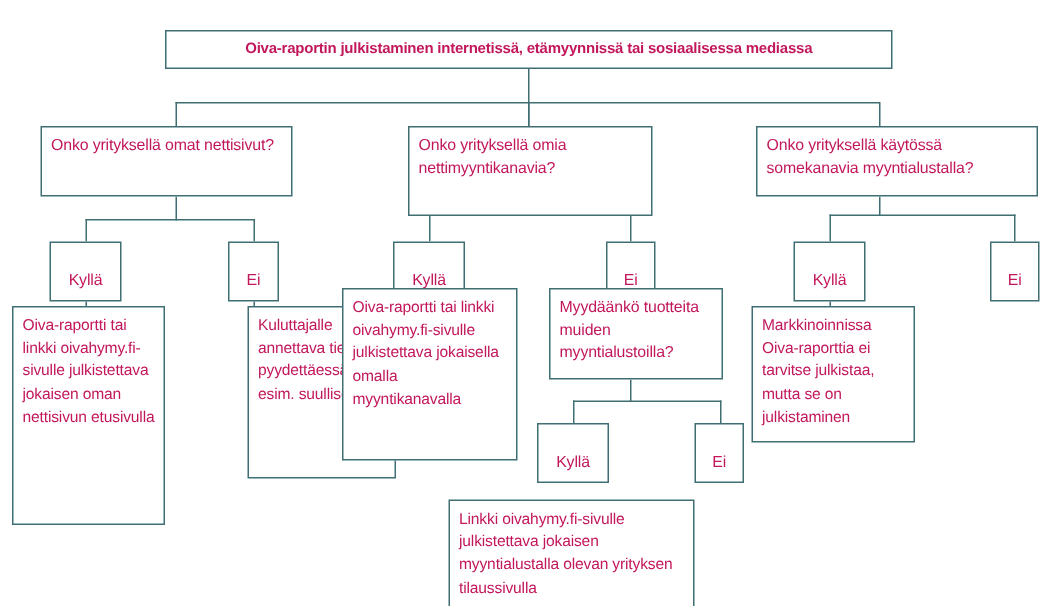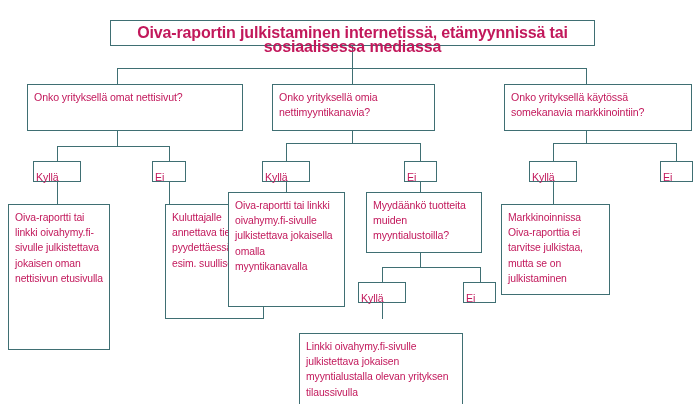--- a/index.html
+++ b/index.html
@@ -25,32 +25,32 @@
     background: #ffffff;
     color: #c2185b;
     font-size: 10.5px;
     line-height: 14.2px;
     padding: 5px 6px 4px 6px;
     letter-spacing: -0.1px;
     z-index: 2;
   }
   .node.title {
     font-weight: bold;
-    font-size: 16px;
+    font-size: 10px;
     line-height: 14px;
     text-align: center;
     padding: 5px 4px;
     border-width: 1.6px;
     letter-spacing: -0.15px;
   }
   .node.label {
     font-size: 10.6px;
     line-height: 13px;
-    text-align: left;
-    padding: 9px 2px;
+    text-align: center;
+    padding: 19px 2px;
     border-width: 1.4px;
   }
   .node.question {
     font-size: 10.6px;
     line-height: 15px;
   }
   .node.leaf {
     font-size: 10.4px;
     line-height: 15.2px;
   }
@@ -94,47 +94,47 @@
   <div class="conn v" style="left:382px; top:303px; height:16px;"></div>
 
   <div class="conn v" style="left:586px; top:131px; height:13px;"></div>
   <div class="conn h" style="left:553px; top:143px; width:124px;"></div>
   <div class="conn v" style="left:553px; top:143px; height:18px;"></div>
   <div class="conn v" style="left:676px; top:143px; height:18px;"></div>
   <div class="conn v" style="left:553px; top:182px; height:22px;"></div>
 
   <div class="node title" style="left:110px; top:20px; width:485px; height:26px;">Oiva-raportin julkistaminen internetissä, etämyynnissä tai sosiaalisessa mediassa</div>
 
-  <div class="node question" style="left:27px; top:84px; width:216px; height:47px;">Onko yrityksellä omat nettisivut?</div>
+  <div class="node question" style="left:27px; top:84px; width:168px; height:47px;">Onko yrityksellä omat nettisivut?</div>
 
   <div class="node label" style="left:33px; top:161px; width:48px; height:21px;">Kyllä</div>
 
   <div class="node label" style="left:152px; top:161px; width:34px; height:21px;">Ei</div>
 
   <div class="node leaf" style="left:8px; top:204px; width:102px; height:146px;">Oiva-raportti tai linkki oivahymy.fi-sivulle julkistettava jokaisen oman nettisivun etusivulla</div>
 
   <div class="node leaf" style="left:120px; top:204px; width:99px; height:115px;margin-left:45px;">Kuluttajalle annettava tieto pyydettäessä esim. suullisesti</div>
 
-  <div class="node question" style="left:272px; top:84px; width:163px; height:47px;">Onko yrityksellä omia nettimyyntikanavia?</div>
+  <div class="node question" style="left:272px; top:84px; width:163px; height:60px;">Onko yrityksellä omia nettimyyntikanavia?</div>
 
   <div class="node label" style="left:262px; top:161px; width:48px; height:21px;">Kyllä</div>
 
   <div class="node label" style="left:404px; top:161px; width:33px; height:21px;">Ei</div>
 
   <div class="node leaf" style="left:228px; top:192px; width:117px; height:115px;">Oiva-raportti tai linkki oivahymy.fi-sivulle julkistettava jokaisella omalla myyntikanavalla</div>
 
   <div class="node question" style="left:366px; top:192px; width:116px; height:61px;">Myydäänkö tuotteita muiden myyntialustoilla?</div>
 
   <div class="node label" style="left:358px; top:282px; width:48px; height:21px;">Kyllä</div>
 
   <div class="node label" style="left:463px; top:282px; width:33px; height:21px;">Ei</div>
 
   <div class="node leaf" style="left:299px; top:333px; width:164px; height:74px;">Linkki oivahymy.fi-sivulle julkistettava jokaisen myyntialustalla olevan yrityksen tilaussivulla</div>
 
-  <div class="node question" style="left:504px; top:84px; width:188px; height:47px;">Onko yrityksellä käytössä somekanavia markkinointiin?</div>
+  <div class="node question" style="left:504px; top:84px; width:188px; height:47px;">Onko yrityksellä käytössä somekanavia myyntialustalla?</div>
 
   <div class="node label" style="left:529px; top:161px; width:48px; height:21px;">Kyllä</div>
 
   <div class="node label" style="left:660px; top:161px; width:33px; height:21px;">Ei</div>
 
   <div class="node leaf" style="left:501px; top:204px; width:109px; height:91px;">Markkinoinnissa Oiva-raporttia ei tarvitse julkistaa, mutta se on julkistaminen</div>
 
 </div>
 
 </body></html>

